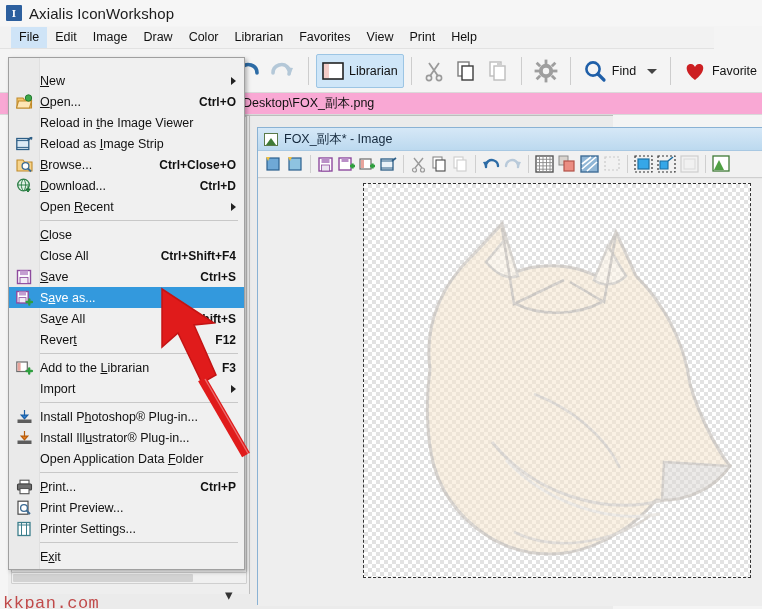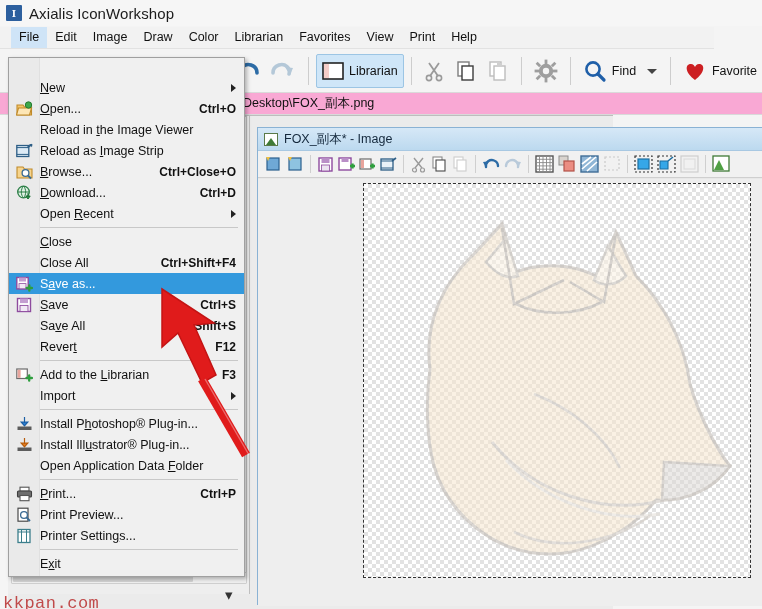--- a/index.html
+++ b/index.html
@@ -213,21 +213,21 @@
   }
 
   
   .dropdown {
     position: absolute; left: 8px; top: 57px;
     width: 237px;
     background: #f0f0f0;
     border: 1px solid #a0a0a0;
     box-shadow: 2px 2px 4px rgba(0,0,0,0.28);
     z-index: 60;
-    padding: 19px 0 2px 0;
+    padding: 12px 0 2px 0;
   }
   .dd-gutter {
     position: absolute; left: 0; top: 0;
     width: 31px; height: 100%;
     background: #eaeaea;
     border-right: 1px solid #e0e0e0;
   }
   .dd-list { position: relative; z-index: 2; }
   .dd-item {
     position: relative;
@@ -681,41 +681,41 @@
           <span class="dd-arrow"></span>
         </div>
         <div class="dd-sep"></div>
         <div class="dd-item">
           <span class="dd-label"><u>C</u>lose</span>
         </div>
         <div class="dd-item">
           <span class="dd-label">Close All</span>
           <span class="dd-accel">Ctrl+Shift+F4</span>
         </div>
+        <div class="dd-item">
+          <span class="dd-icon">
+            <svg width="17" height="16" viewBox="0 0 17 16">
+              <rect x="1.5" y="1.5" width="13" height="13" fill="#ffffff" stroke="#8e4b9e" stroke-width="1.4"></rect>
+              <rect x="4" y="1.5" width="8" height="4.6" fill="#c49ed1"></rect>
+              <rect x="4" y="8.4" width="8" height="6.1" fill="#f1e9f5" stroke="#8e4b9e" stroke-width="0.9"></rect>
+            </svg>
+          </span>
+          <span class="dd-label"><u>S</u>ave</span>
+          <span class="dd-accel">Ctrl+S</span>
+        </div>
         <div class="dd-item sel">
           <span class="dd-icon">
             <svg width="17" height="16" viewBox="0 0 17 16">
               <rect x="0.8" y="1.5" width="11.4" height="11.4" fill="#ffffff" stroke="#8e4b9e" stroke-width="1.4"></rect>
               <rect x="3" y="1.5" width="7" height="4" fill="#c49ed1"></rect>
               <rect x="3" y="7.6" width="7" height="5.2" fill="#f1e9f5" stroke="#8e4b9e" stroke-width="0.8"></rect>
               <path d="M10.6 12 h5.4 M13.3 9.3 v5.4" stroke="#2e9e3e" stroke-width="2.3" stroke-linecap="round"></path>
             </svg>
           </span>
           <span class="dd-label">S<u>a</u>ve as...</span>
-        </div>
-        <div class="dd-item">
-          <span class="dd-icon">
-            <svg width="17" height="16" viewBox="0 0 17 16">
-              <rect x="1.5" y="1.5" width="13" height="13" fill="#ffffff" stroke="#8e4b9e" stroke-width="1.4"></rect>
-              <rect x="4" y="1.5" width="8" height="4.6" fill="#c49ed1"></rect>
-              <rect x="4" y="8.4" width="8" height="6.1" fill="#f1e9f5" stroke="#8e4b9e" stroke-width="0.9"></rect>
-            </svg>
-          </span>
-          <span class="dd-label"><u>S</u>ave</span>
-          <span class="dd-accel">Ctrl+S</span>
         </div>
         <div class="dd-item">
           <span class="dd-label">Sa<u>v</u>e All</span>
           <span class="dd-accel">Ctrl+Shift+S</span>
         </div>
         <div class="dd-item">
           <span class="dd-label">Rever<u>t</u></span>
           <span class="dd-accel">F12</span>
         </div>
         <div class="dd-sep"></div>

